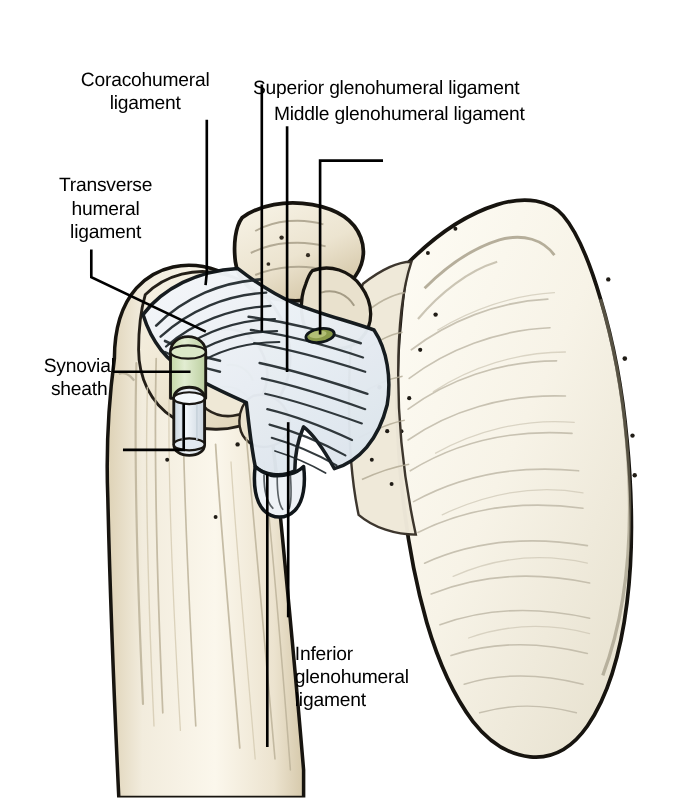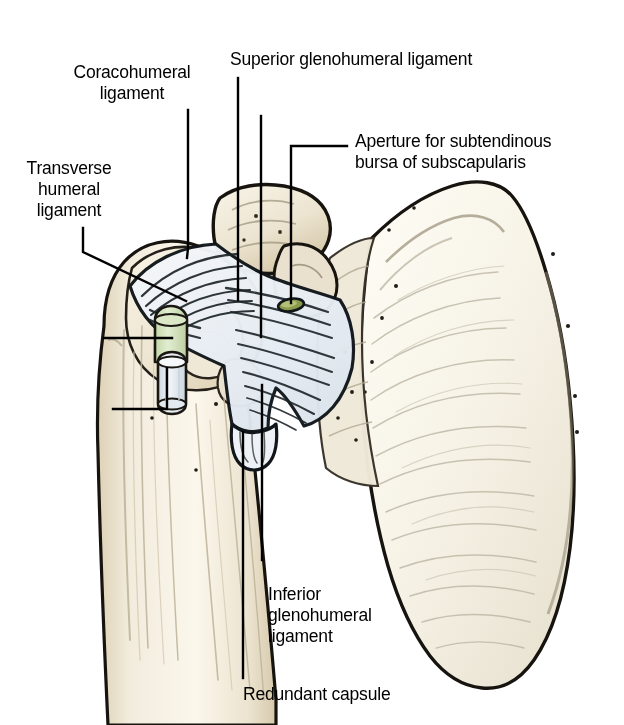--- a/index.html
+++ b/index.html
@@ -279,31 +279,31 @@
       <polyline points="104,338 172,338"></polyline>
       <polyline points="113,409 167,409 167,368"></polyline>
       <polyline points="262,560 262,385"></polyline>
       <polyline points="243,678 243,432"></polyline>
     </g>
   </svg>
 
   <div class="lbl ta-c" style="left:52px;top:62px;width:160px;">Coracohumeral
 ligament</div>
 
-  <div class="lbl ta-l" style="left:230px;top:49px;width:300px;">Superior glenohumeral ligament</div>
-
-
-  <div class="lbl ta-l" style="left:355px;top:131px;width:240px;">Aperture for subtendinous
-bursa of subscapularis</div>
-
-  <div class="lbl ta-c" style="left:5px;top:158px;width:128px;">Transverse
+  <div class="lbl ta-l" style="left:230px;top:69px;width:300px;">Superior glenohumeral ligament</div>
+
+  <div class="lbl ta-l" style="left:249px;top:93px;width:290px;">Middle glenohumeral ligament</div>
+
+
+  <div class="lbl ta-c" style="left:32px;top:158px;width:128px;">Transverse
 humeral
 ligament</div>
 
+  <div class="lbl ta-c" style="left:22px;top:322px;width:100px;">Synovial
+sheath</div>
 
 
   <div class="lbl ta-l" style="left:268px;top:584px;width:180px;">Inferior
 glenohumeral
 ligament</div>
 
-  <div class="lbl ta-l" style="left:243px;top:684px;width:230px;">Redundant capsule</div>
 
 </div>
 
 </body></html>

